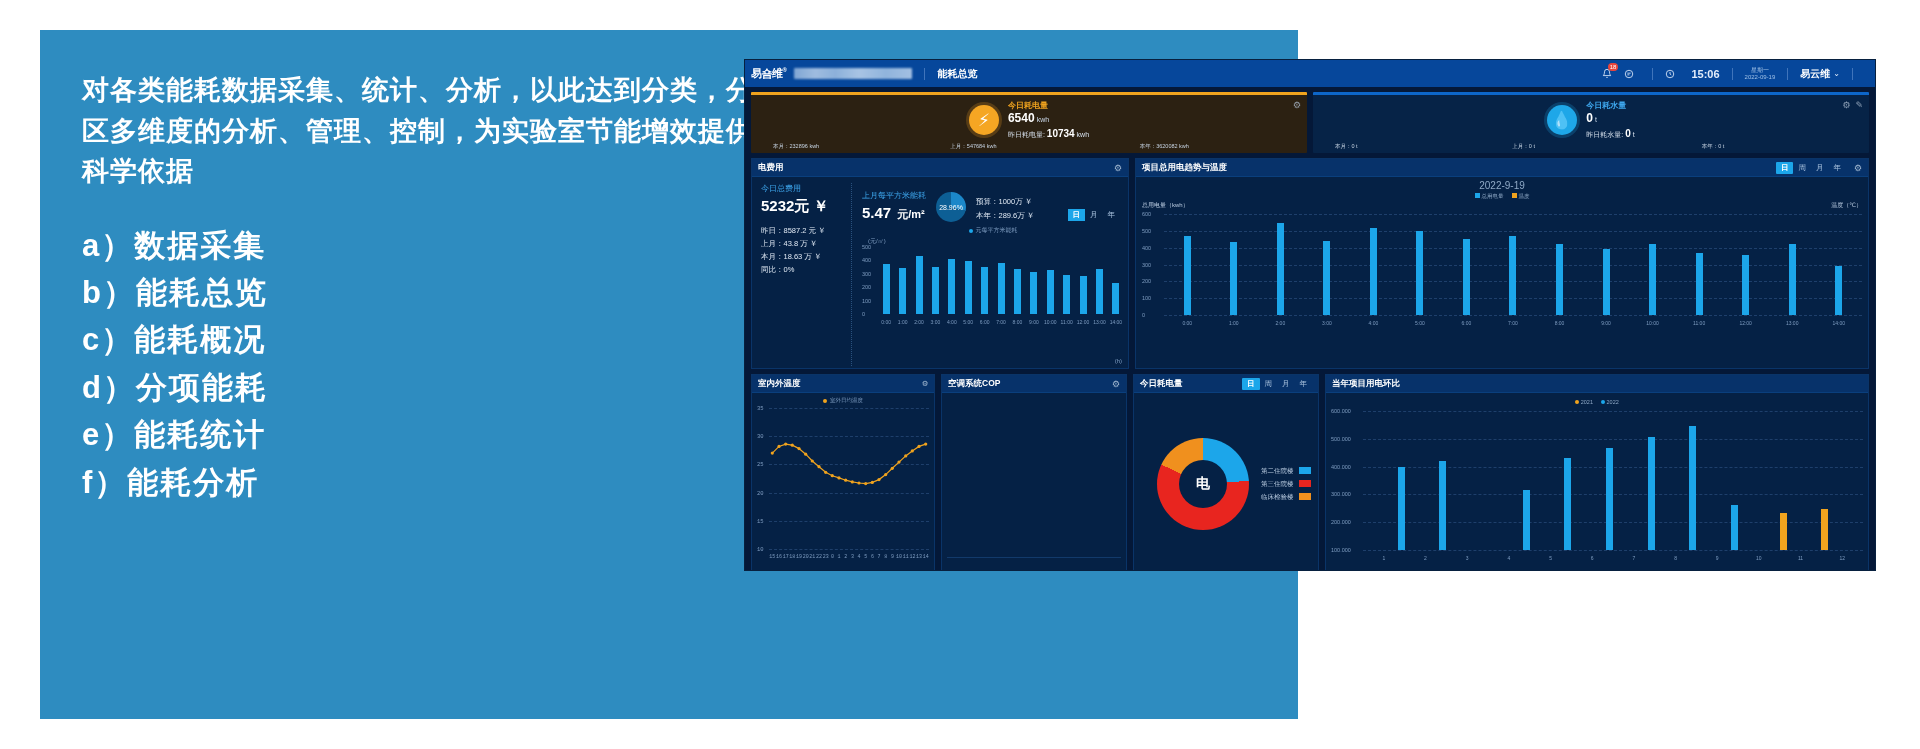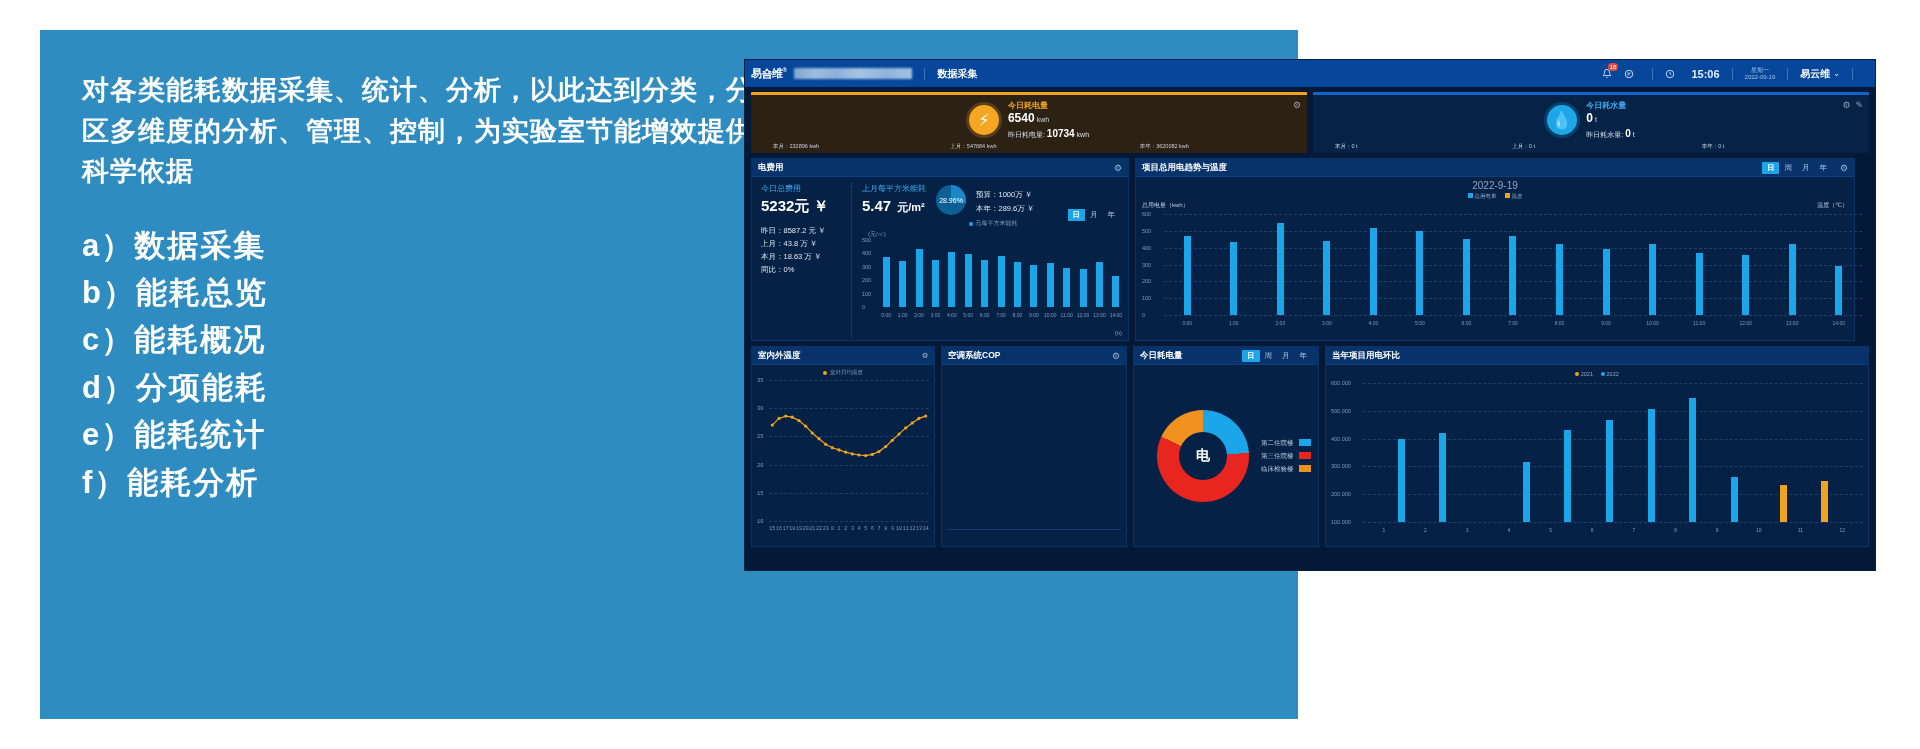--- a/index.html
+++ b/index.html
@@ -110,40 +110,40 @@
   }
   .panel-head .spacer { margin-left: auto; }
   .seg { display: flex; align-items: center; gap: 0px; margin-left: auto; }
   .seg b {
     font-size: 7.5px; font-weight: normal; color: #a9c2de;
     padding: 1px 5px; border-radius: 1px;
   }
   .seg b.on { background: #1ca6ea; color: #ffffff; font-weight: bold; }
   .gear { font-size: 9px; color: #9fb6cf; margin-left: 8px; }
 
-  #mid-row { display: flex; gap: 6px; padding: 5px 20px 0 6px; height: 188px; }
+  #mid-row { display: flex; gap: 6px; padding: 5px 6px 0 6px; height: 216px; }
 
   
   #panel-fee { flex: 0 0 378px; }
   #fee-body { flex: 1; display: flex; padding: 6px 4px 2px 4px; position: relative; }
   #fee-left { width: 96px; padding-left: 5px; border-right: 1px dotted #2a527f; }
   .fee-cap { color: #3ea7ee; font-size: 8px; margin-bottom: 3px; }
   .fee-big { color: #ffffff; font-size: 15px; font-weight: bold; margin-bottom: 8px; }
   .fee-line { color: #e0e9f4; font-size: 7.5px; line-height: 1.75; }
   #fee-right { flex: 1; padding-left: 10px; position: relative; }
   .fee-top-flex { display: flex; align-items: flex-end; gap: 10px; }
   .sqm-big { color: #ffffff; font-size: 15px; font-weight: bold; }
   .sqm-big small { font-size: 11px; margin-left: 6px; }
   .pie-badge {
     width: 30px; height: 30px; border-radius: 50%;
     background: conic-gradient(#1b87c9 0 28.96%, #0d5f95 28.96% 100%);
     display: flex; align-items: center; justify-content: center;
     font-size: 7px; color: #ffffff; flex: 0 0 30px; margin-top: 2px;
   }
-  .budget-lines { font-size: 7.5px; color: #e0e9f4; line-height: 1.8; margin-top: 5px; }
+  .budget-lines { font-size: 7.5px; color: #e0e9f4; line-height: 1.8; margin-top: 12px; }
   .fee-seg { position: absolute; right: 4px; top: 26px; display: flex; }
   .fee-seg b { font-size: 7.5px; font-weight: normal; color: #a9c2de; padding: 1px 5px; }
   .fee-seg b.on { background: #1ca6ea; color: #fff; font-weight: bold; }
   .legend-row { display: flex; align-items: center; justify-content: center; gap: 3px; font-size: 6px; color: #7e9cc0; margin-top: 4px; }
   .legend-dot { width: 4px; height: 4px; border-radius: 50%; background: #1ca6ea; display: inline-block; }
   .axis-unit { font-size: 6px; color: #7e9cc0; }
 
   
   .chart { position: relative; width: 100%; }
   .gridline { position: absolute; left: 0; width: 100%; border-top: 1px dashed #1e3f6b; }
@@ -210,21 +210,21 @@
 </div>
 
 <div id="dashboard">
 
   <div id="topbar">
     <span class="logo-mark">
       <span>易숌维</span><sup>®</sup>
     </span>
     <span class="redact"></span>
     <span class="tb-sep"></span>
-    <span class="page-name">数据采集</span>
+    <span class="page-name">能耗总览</span>
 
     <div id="topbar-right">
       <span class="tb-item bell-wrap">
         <svg width="10" height="11" viewBox="0 0 24 24" fill="none" stroke="#e2edfb" stroke-width="2">
             <path d="M18 8A6 6 0 0 0 6 8c0 7-3 9-3 9h18s-3-2-3-9"></path>
             <path d="M13.7 21a2 2 0 0 1-3.4 0"></path>
           </svg>
         <em class="badge" style="font-style:normal">18</em>
       </span>
       <span class="tb-item" style="padding:0 6px">

